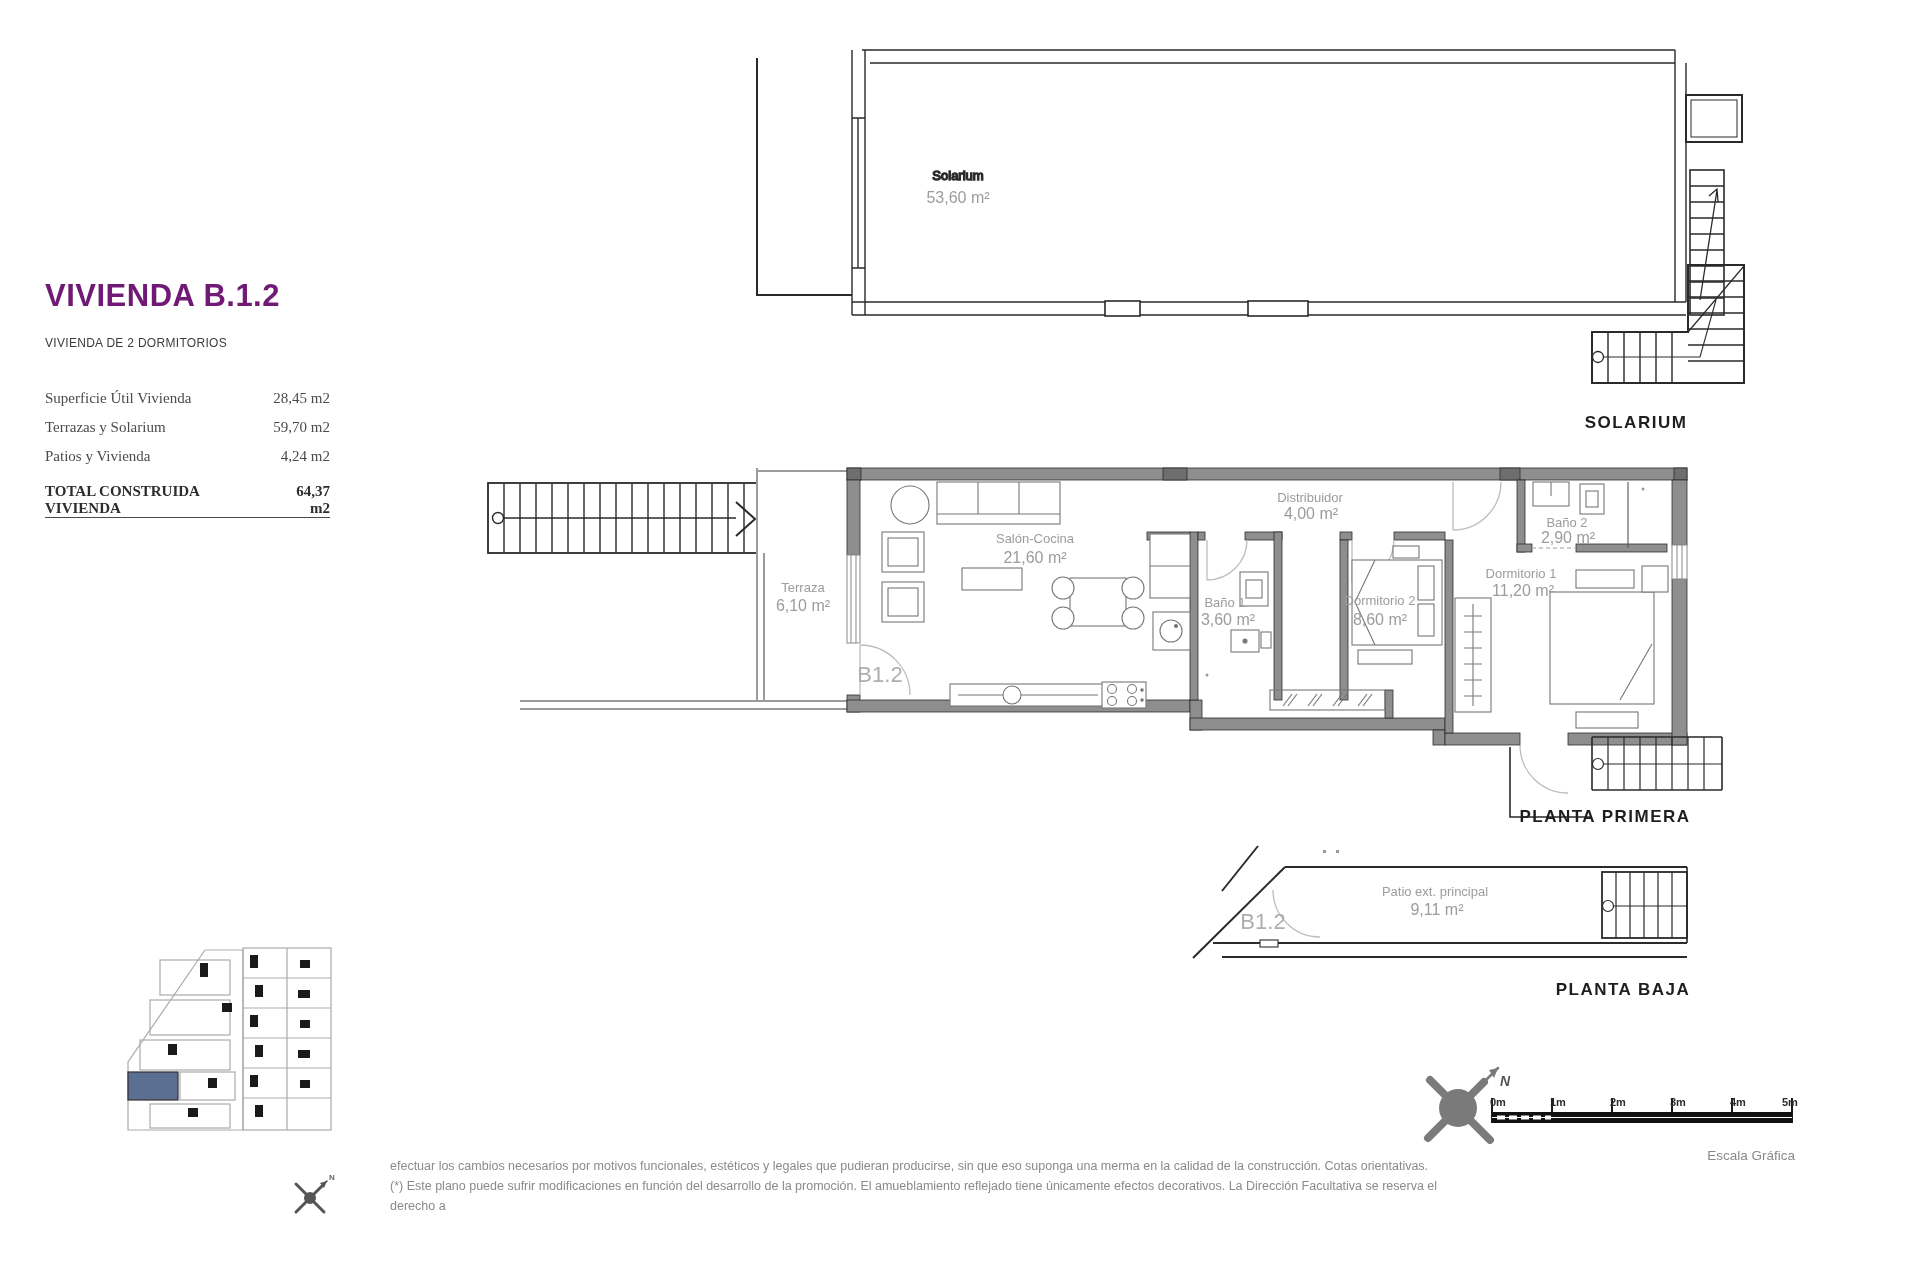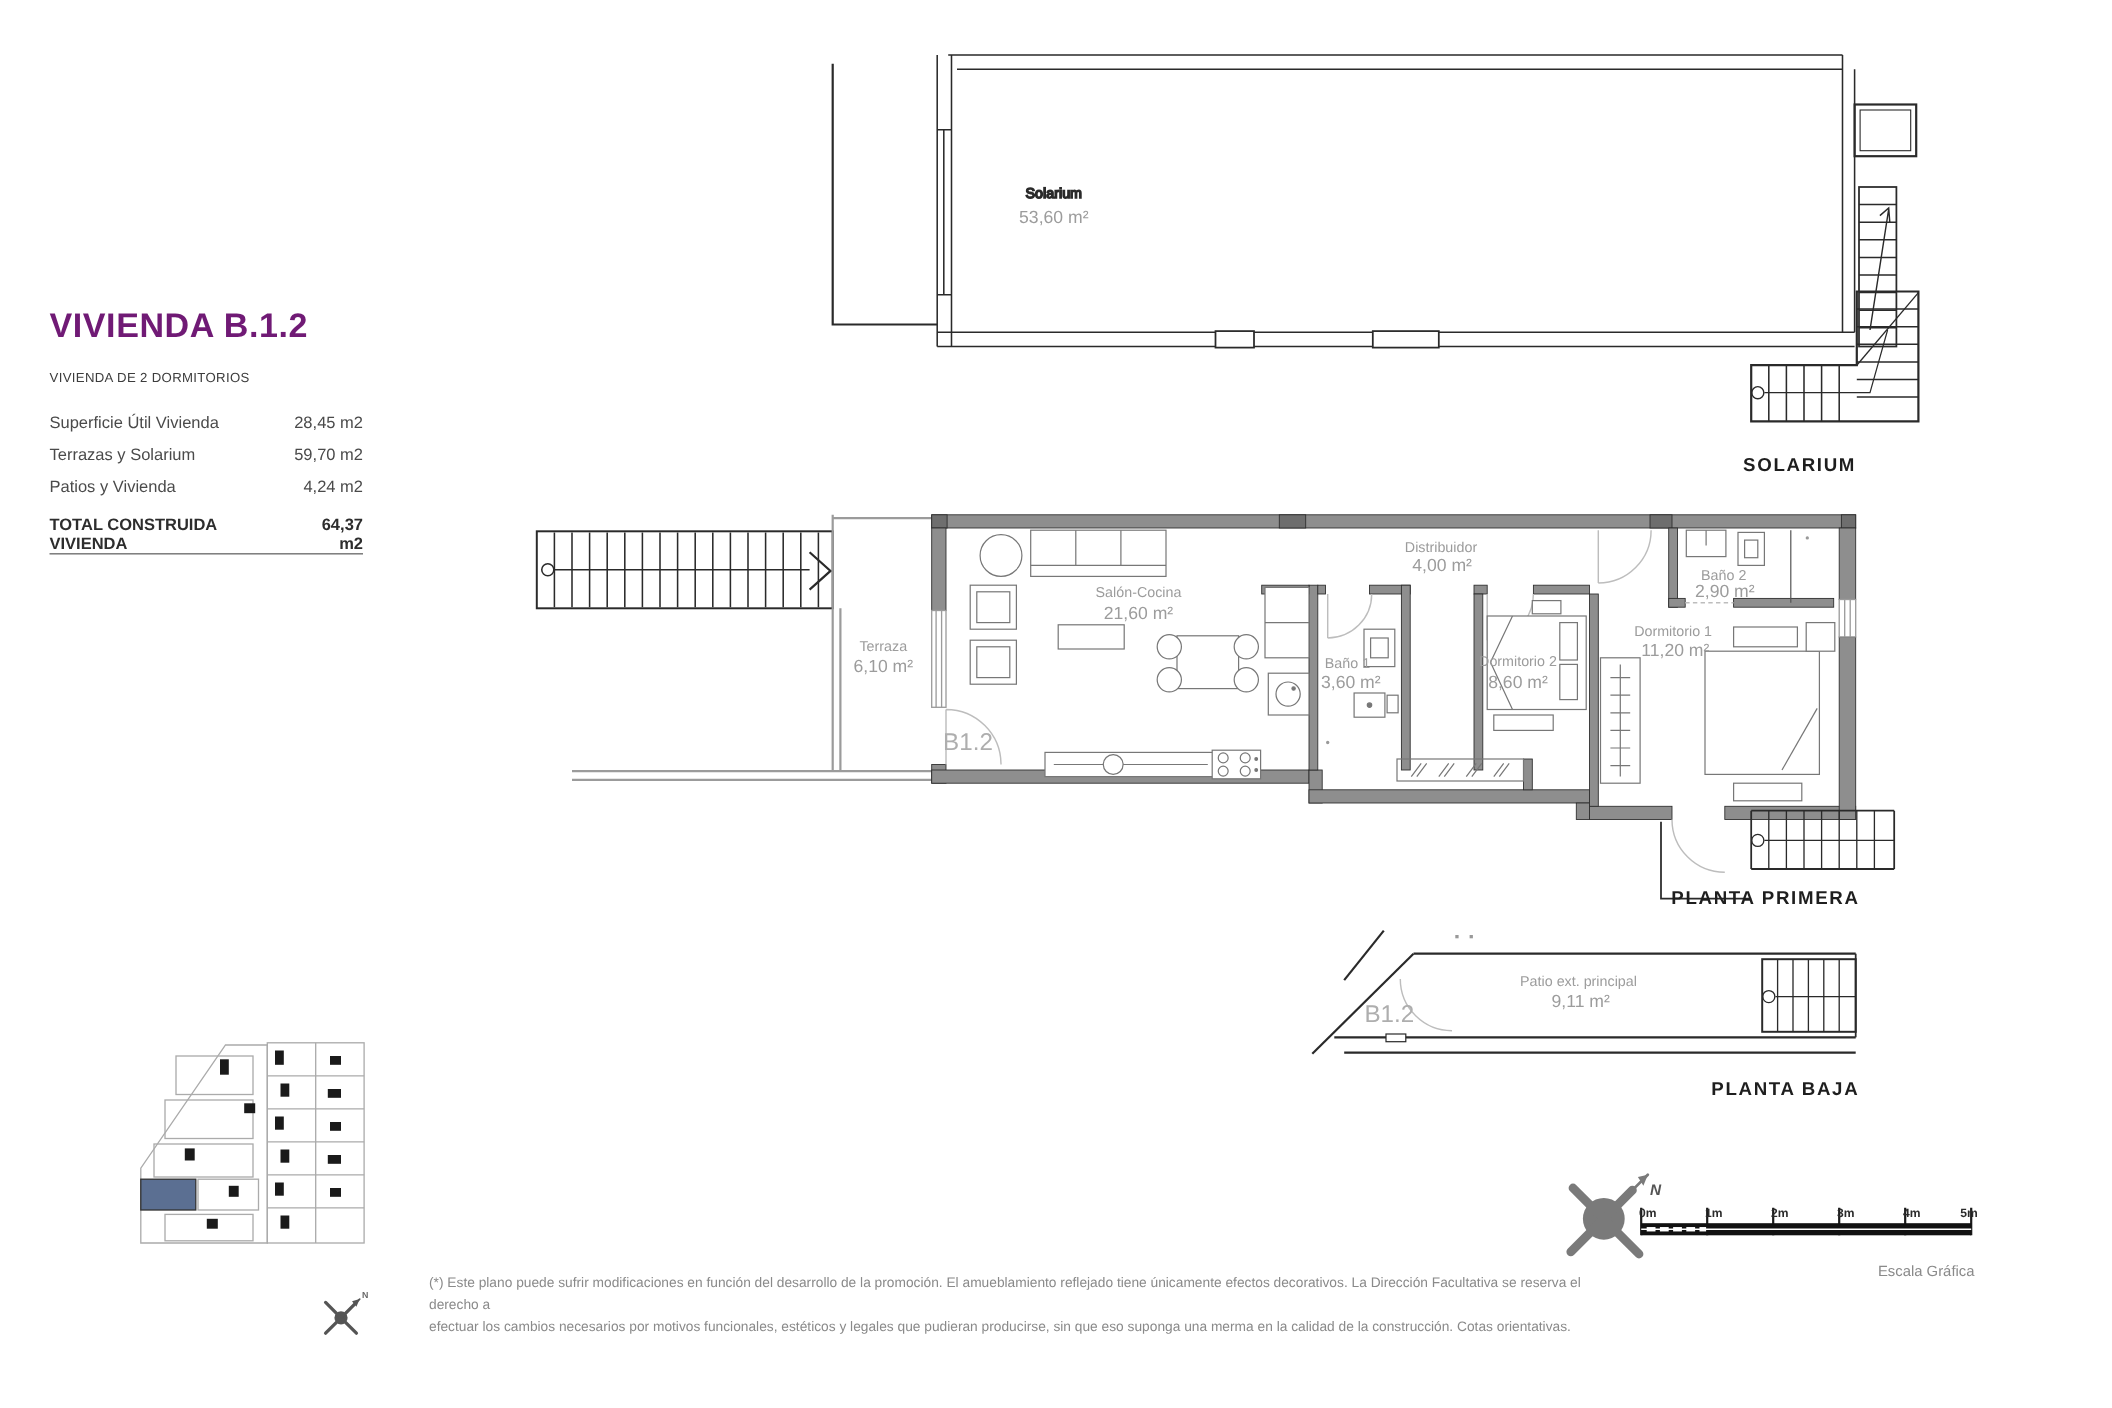--- a/index.html
+++ b/index.html
@@ -13,21 +13,21 @@
   .caption{fill:#1e1e1e;font-size:17px;font-weight:bold;letter-spacing:1.5px;text-anchor:middle;}
   .unit-tag{fill:#aeaeae;font-size:22px;text-anchor:middle;}
   .tick-label{fill:#2b2b2b;font-size:11px;font-weight:bold;}
   .scale-caption{fill:#8a8a8a;font-size:13.5px;text-anchor:end;}
   .north-n{fill:#555;font-size:14px;font-weight:bold;font-style:italic;}
   .north-n-small{fill:#666;font-size:8px;font-weight:bold;}
   
   .title-block{position:absolute;left:45px;top:278px;width:285px;}
   .tb-title{font-size:31px;font-weight:bold;color:#701a75;letter-spacing:.5px;}
   .tb-sub{margin-top:22px;font-size:12px;color:#3c3c3c;letter-spacing:.3px;}
-  .tb-table{margin-top:26px;font-size:15px;color:#4a4a4a;}
+  .tb-table{margin-top:40px;font-size:15px;color:#4a4a4a;font-family:Liberation Serif, serif;}
   .tb-row{display:flex;justify-content:space-between;margin-bottom:12px;}
   .tb-row.total{font-weight:bold;color:#2d2d2d;border-bottom:1.6px solid #4a4a4a;
                 padding-bottom:0;margin-top:18px;}
   .tb-val{text-align:right;}
   
   .disclaimer{position:absolute;left:390px;top:1156px;width:1085px;
               font-size:12.5px;color:#8a8a8a;line-height:1.6;}
 </style>
 </head>
 <body>
@@ -352,17 +352,17 @@
       <text class="tick-label" x="1550" y="1106">1m</text>
       <text class="tick-label" x="1610" y="1106">2m</text>
       <text class="tick-label" x="1670" y="1106">3m</text>
       <text class="tick-label" x="1730" y="1106">4m</text>
       <text class="tick-label" x="1782" y="1106">5m</text>
       <text class="scale-caption" x="1795" y="1160">Escala Gráfica</text>
     </g>
   </svg>
 
   <div class="disclaimer">
+    <div>efectuar los cambios necesarios por motivos funcionales, estéticos y legales que pudieran producirse, sin que eso suponga una merma en la calidad de la construcción. Cotas orientativas.</div>
     <div>(*) Este plano puede sufrir modificaciones en función del desarrollo de la promoción. El amueblamiento reflejado tiene únicamente efectos decorativos. La Dirección Facultativa se reserva el derecho a</div>
-    <div>efectuar los cambios necesarios por motivos funcionales, estéticos y legales que pudieran producirse, sin que eso suponga una merma en la calidad de la construcción. Cotas orientativas.</div>
   </div>
 
 </div>
 
 </body></html>

